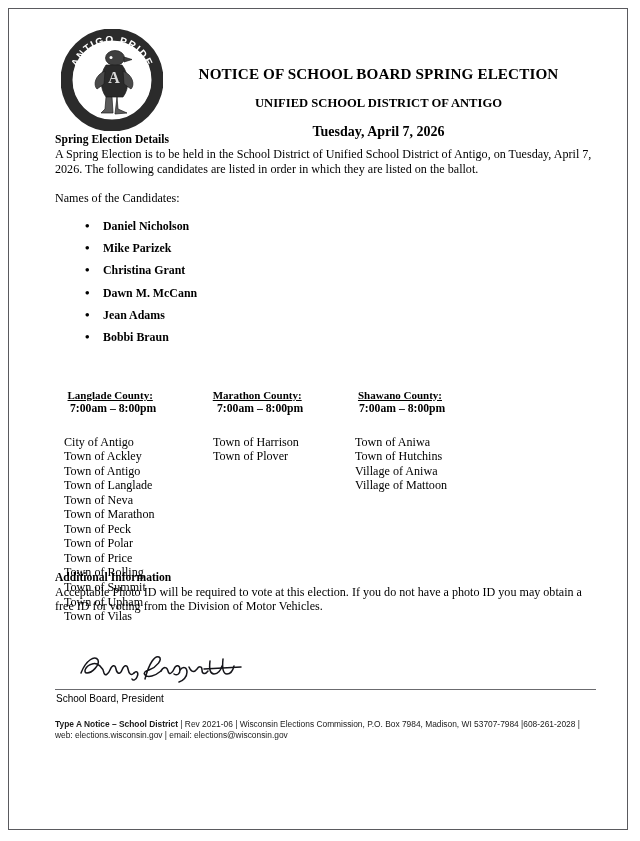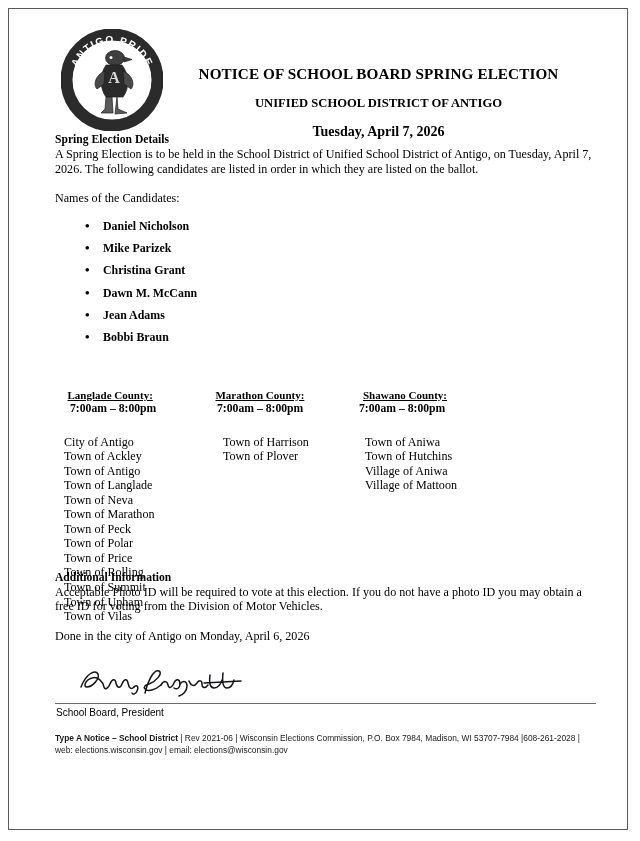--- a/index.html
+++ b/index.html
@@ -146,21 +146,21 @@
     margin: 20px 0 0 0;
     padding: 0;
   }
   ul.places li {
     font-size: 12.1px;
     line-height: 14.55px;
     color: #000;
     white-space: nowrap;
   }
   .poll-col.c1 ul.places,
-  .poll-col.c2 ul.places { margin-left: 12px; }
+  .poll-col.c2 ul.places { margin-left: 2px; }
 
   
   .sig-area {
     position: relative;
     height: 46px;
   }
   .sig-img {
     position: absolute;
     left: 18px;
     top: -2px;
@@ -316,21 +316,20 @@
           </ul>
         </div>
 
       </div>
     </div>
 
     <div>
       <div class="section-head">Additional Information</div>
       <p class="para">Acceptable Photo ID will be required to vote at this election.  If you do not have a photo ID you may obtain a free ID for voting from the Division of Motor Vehicles.</p>
       <div class="spacer-md"></div>
-      <p class="para">Done in the city of Antigo on Monday, April 6, 2026</p>
     </div>
 
     <div style="height:22px"></div>
 
     <div class="sig-area">
       <div class="sig-img">
         <svg width="175" height="36" viewBox="0 0 175 36">
           <g fill="none" stroke="#15151a" stroke-width="1.5" stroke-linecap="round" stroke-linejoin="round">
             <path d="M8,24 C13,11 22,6 25,11 C27,16 19,24 14,24 C10,24 12,17 19,15
                      C25,13 30,19 31,24 C32,27 35,26 37,21 C39,16 42,15 43,20

